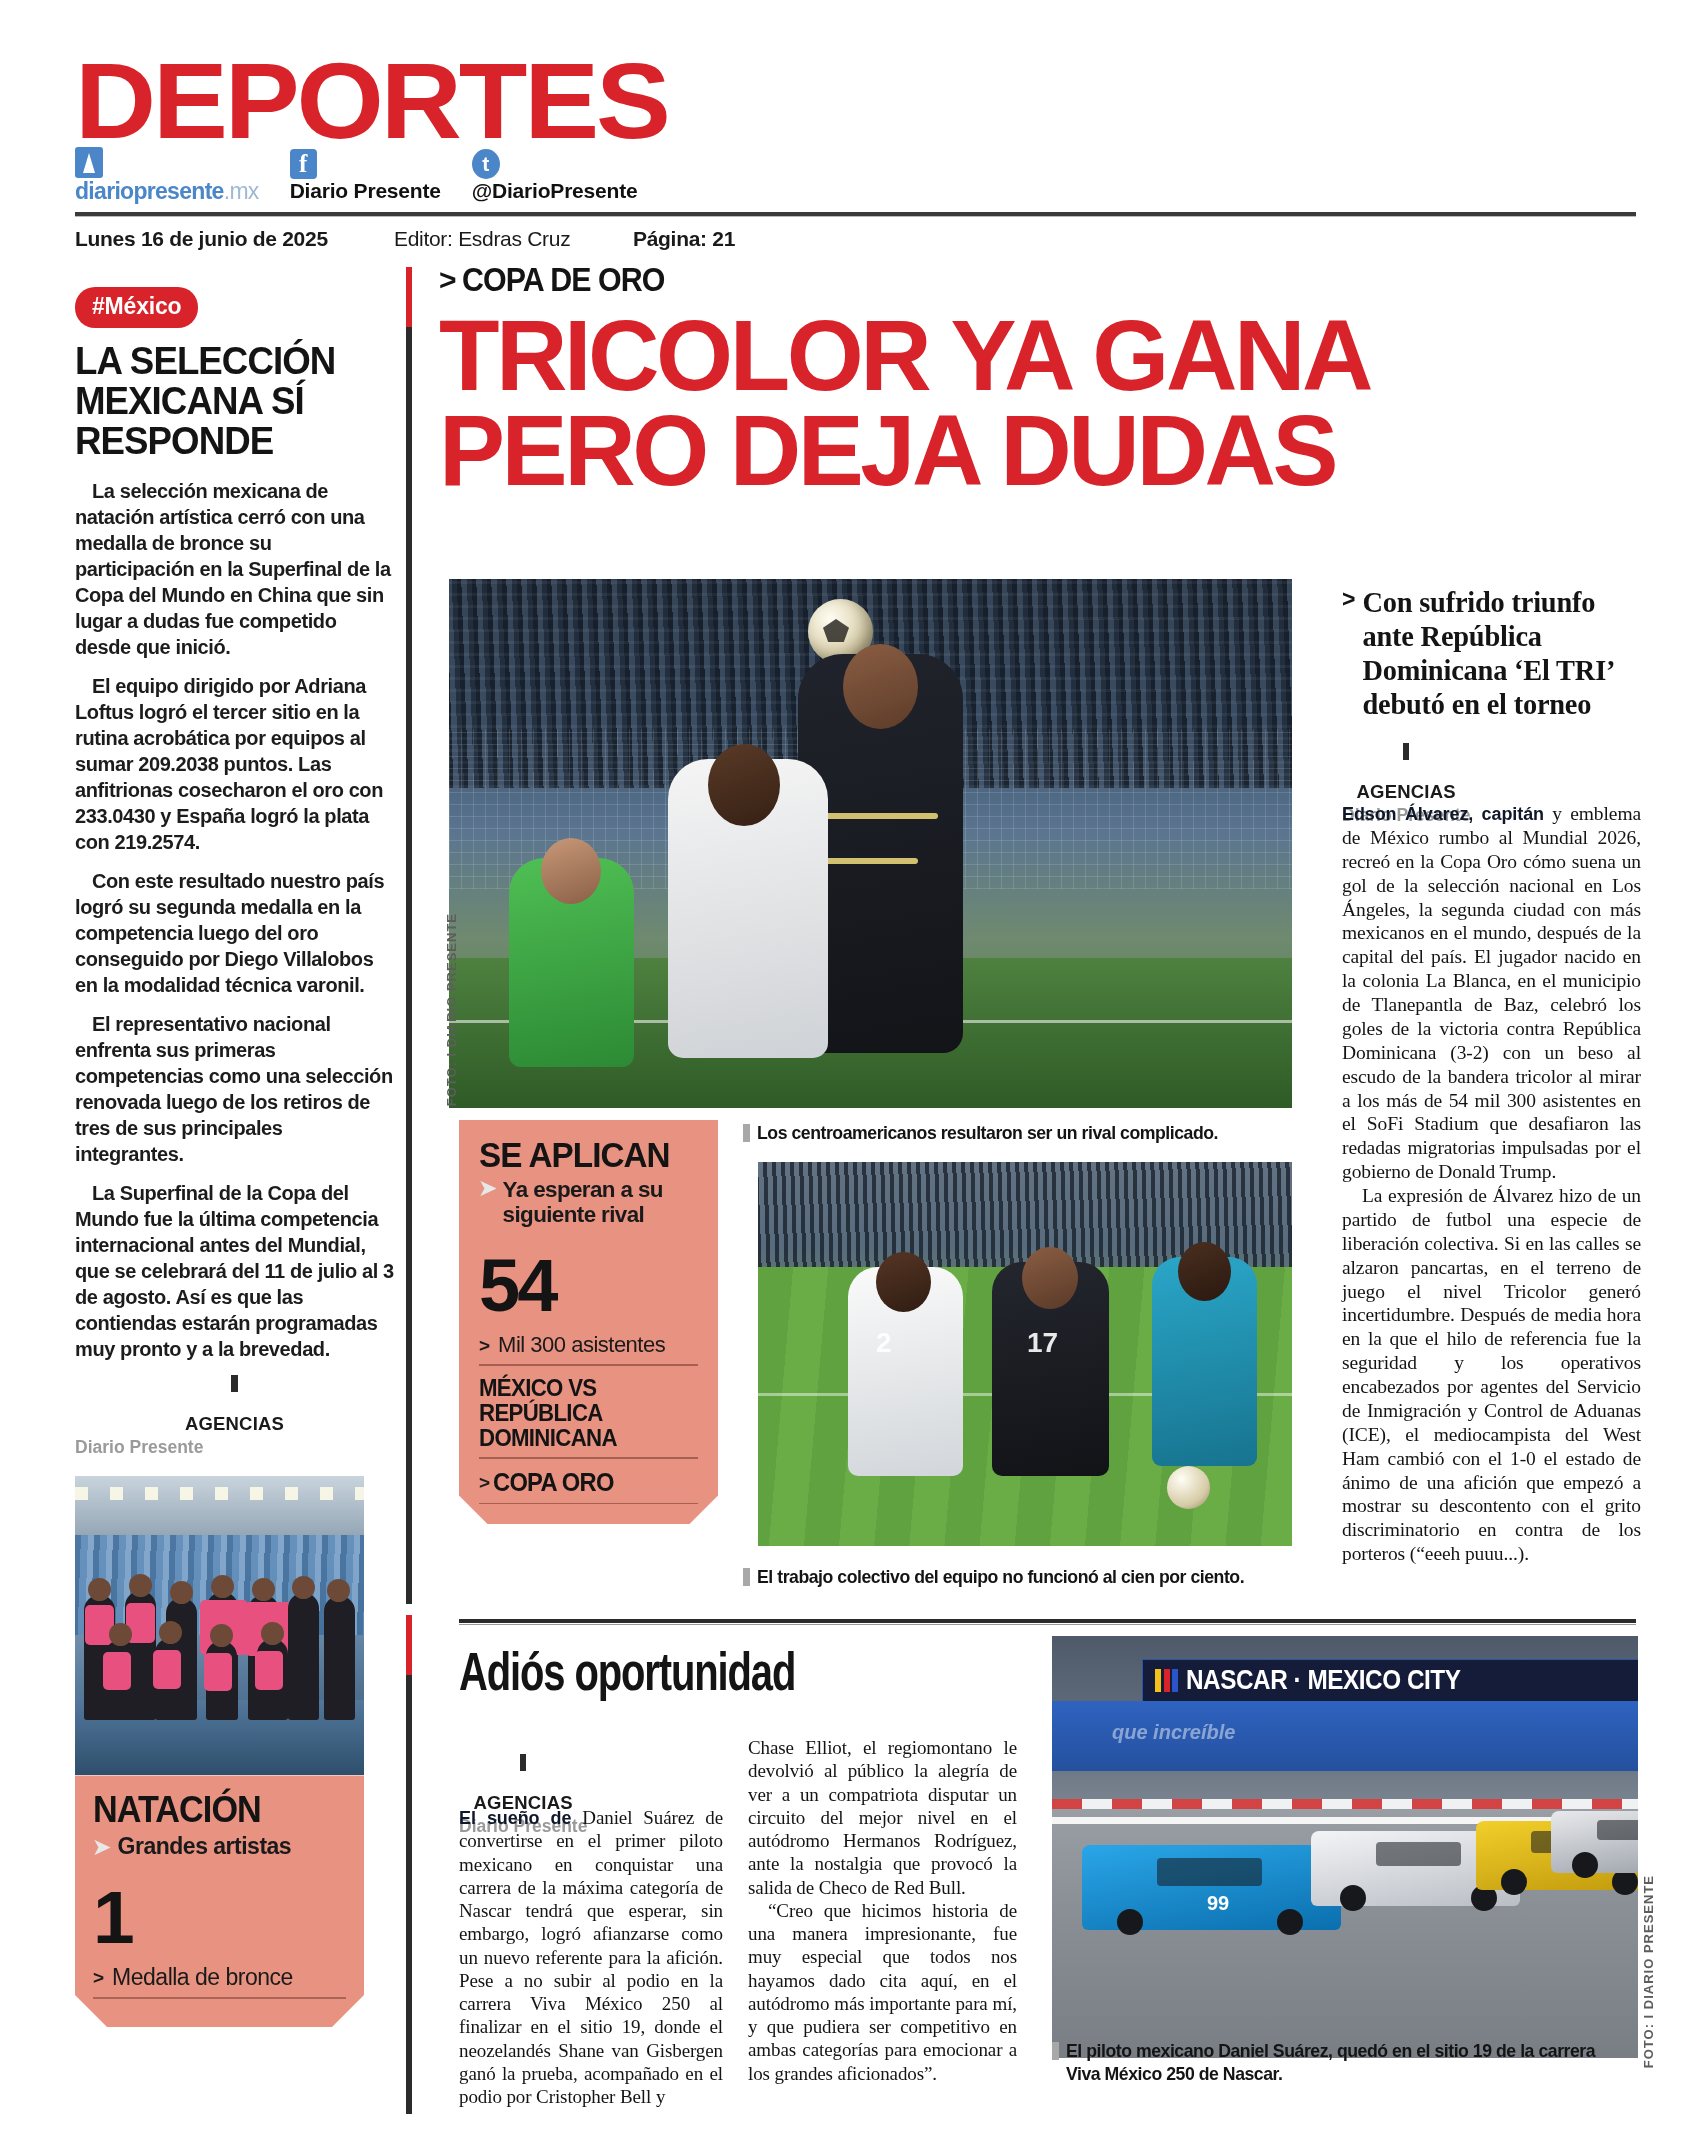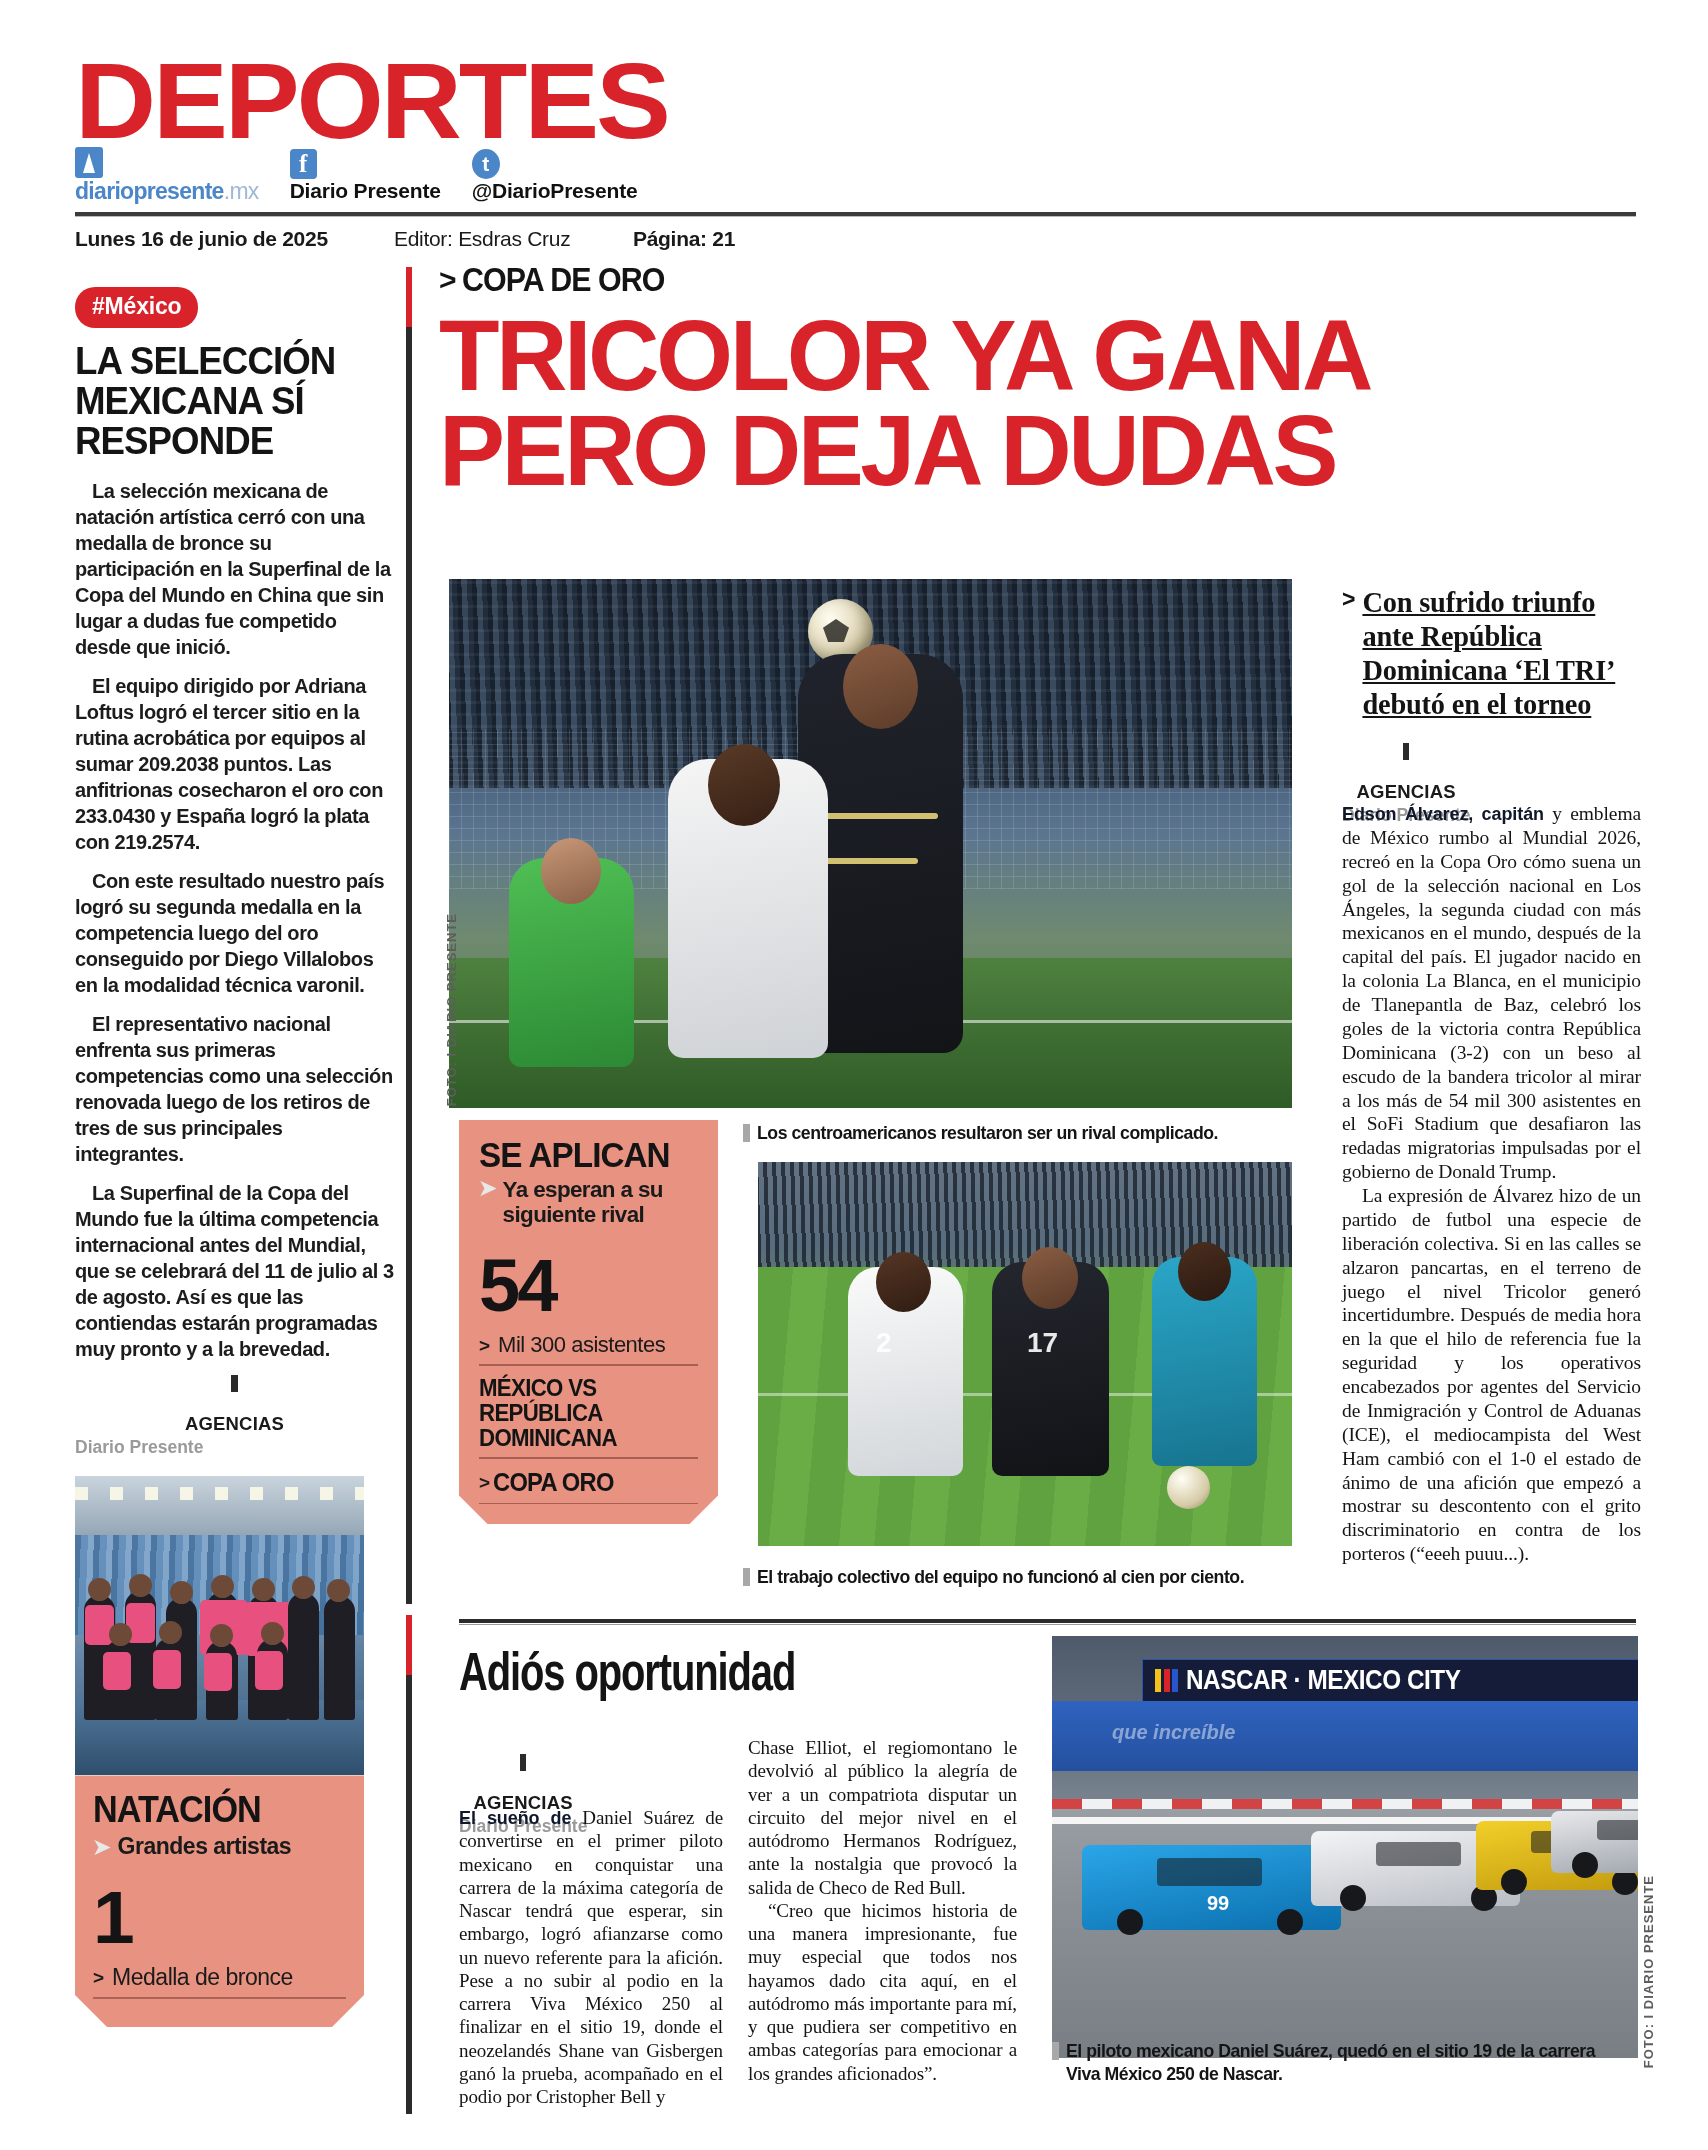--- a/index.html
+++ b/index.html
@@ -215,21 +215,21 @@
   .sb-copa{display:flex;align-items:center;gap:3px;margin-top:9px;}
   .sb-copa-txt{font-size:25px;font-weight:bold;letter-spacing:-0.8px;color:#141414;
     transform:scaleX(0.95);transform-origin:left center;}
 
   
   .sidehead{position:absolute;left:1342px;top:586px;width:299px;}
   .sidehead-row{display:flex;align-items:flex-start;gap:7px;}
   .sidehead-arrow{font-size:23px;font-weight:bold;color:#141414;line-height:1.18;}
   .sidehead-txt{
     font-family:"Liberation Serif", serif;
-    font-size:28.4px;font-weight:bold;line-height:1.20;letter-spacing:-0.2px;color:#141414;text-decoration:underline;
+    font-size:28.4px;font-weight:bold;line-height:1.20;letter-spacing:-0.2px;color:#141414;
   }
   .side-byline{position:absolute;left:1342px;top:737px;}
   .side-body{position:absolute;left:1342px;top:802px;width:299px;}
   .side-body p{
     margin:0;font-family:"Liberation Serif", serif;font-size:19.5px;line-height:1.225;
     text-align:justify;color:#141414;letter-spacing:-0.1px;
   }
   .side-body p + p{text-indent:20px;}
   .lead-bold{font-family:"Liberation Sans", sans-serif;font-weight:bold;font-size:18px;color:#0f172a;}
 

